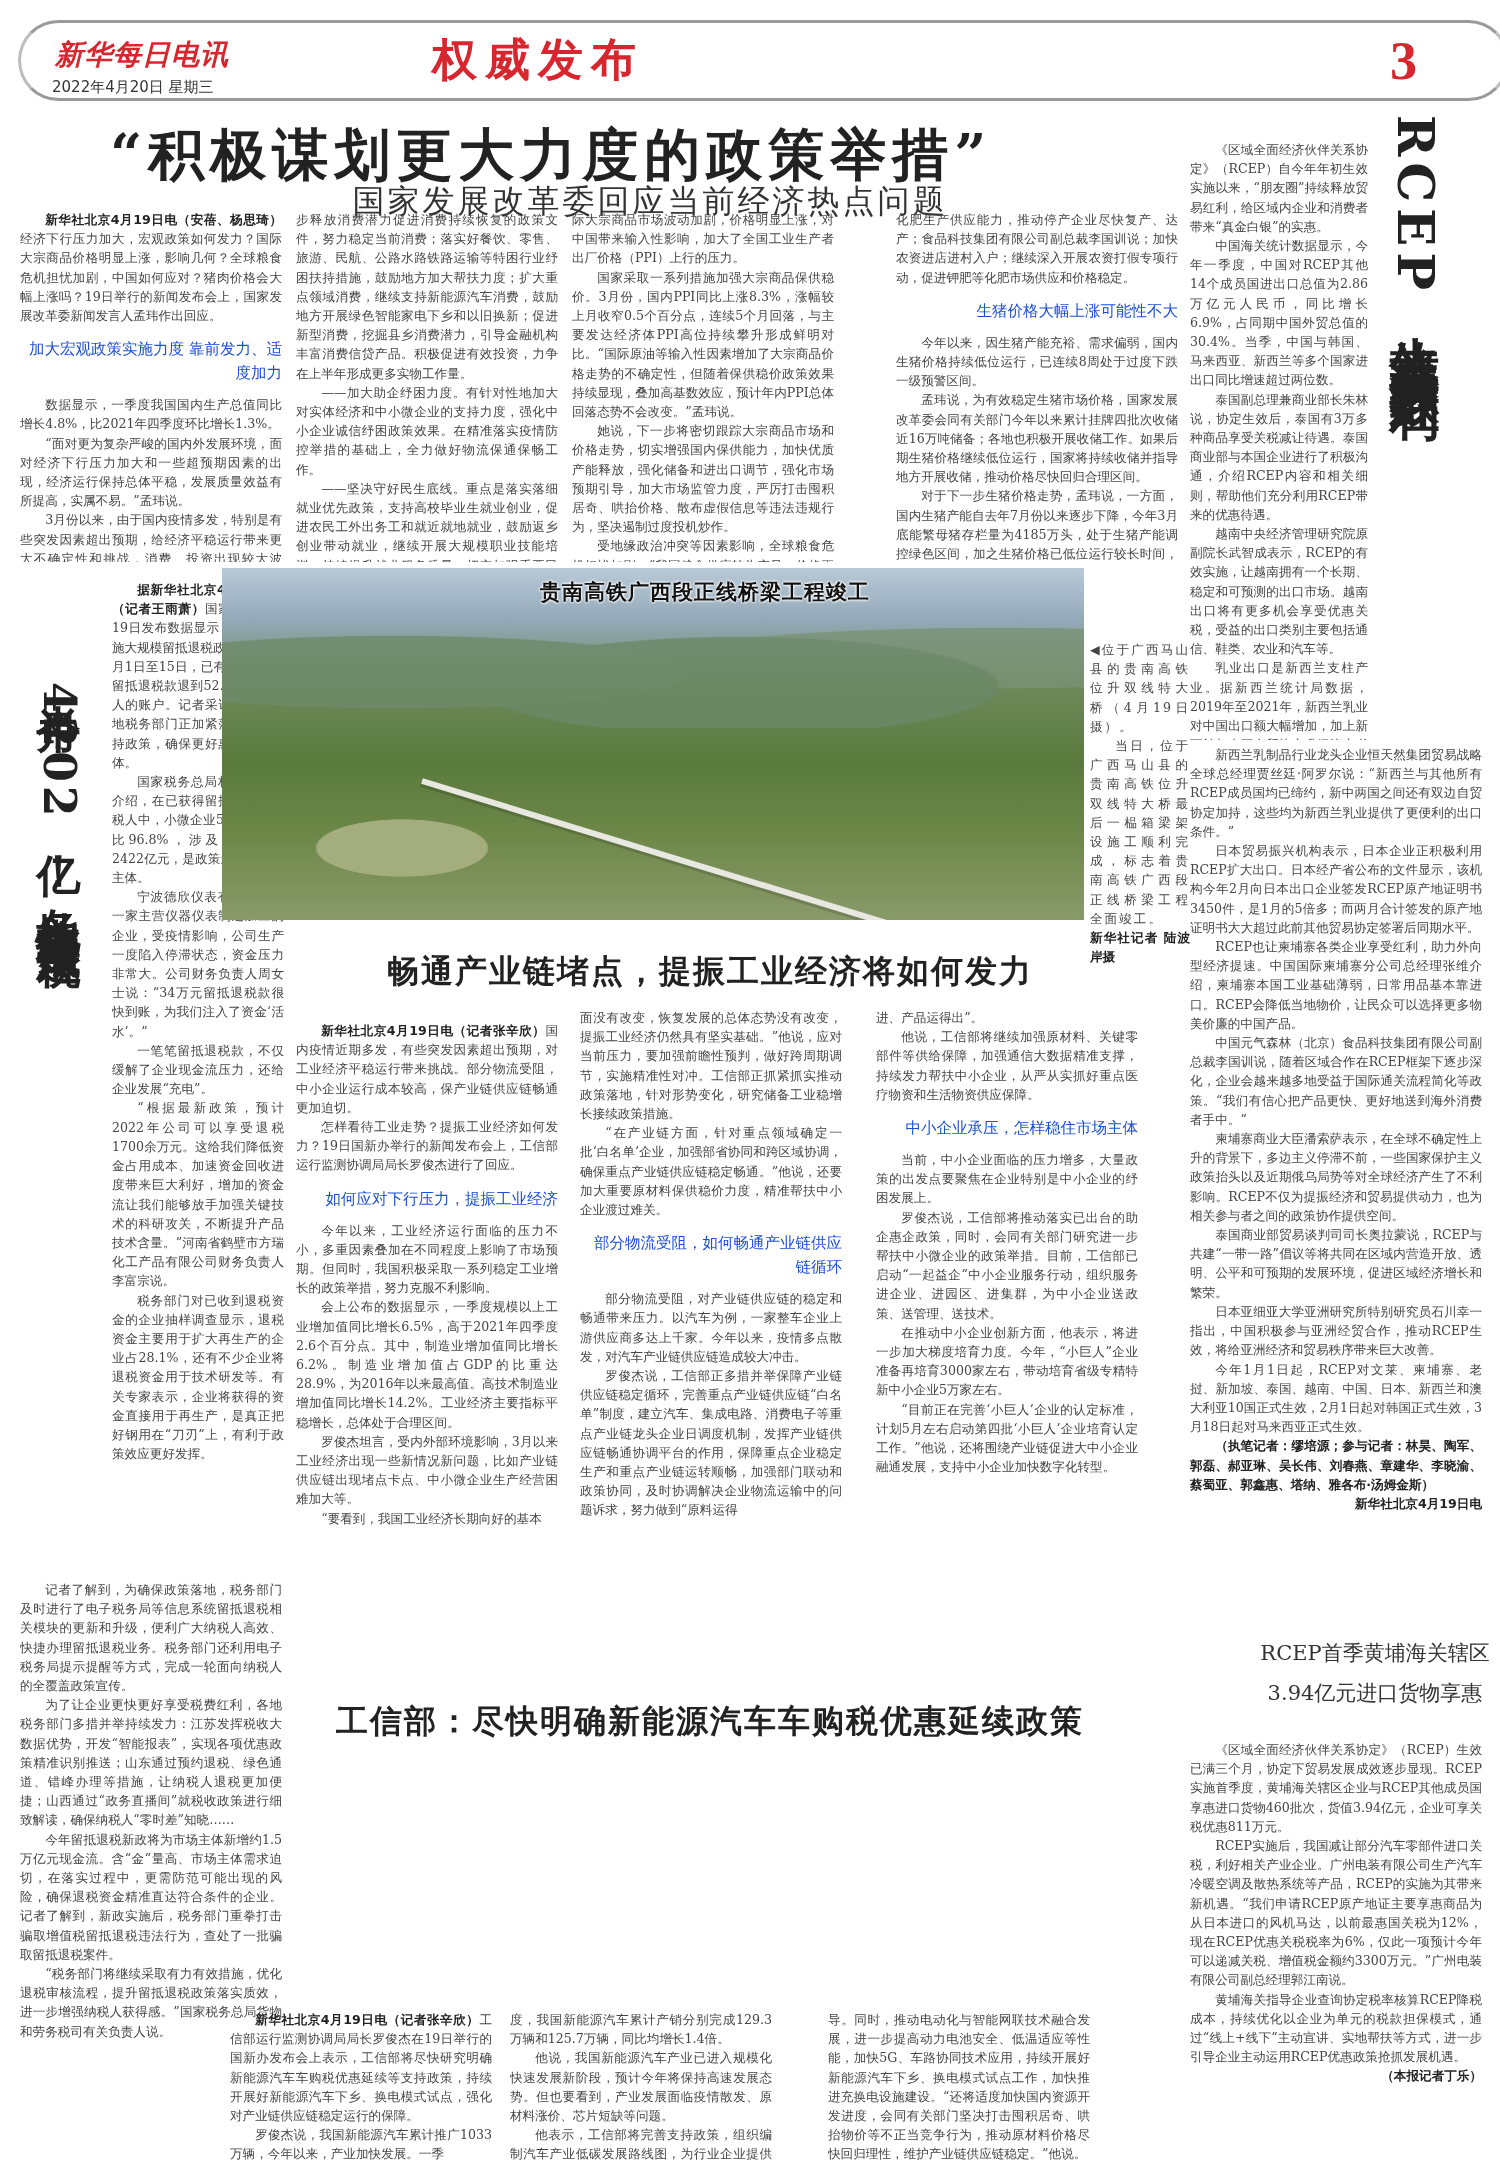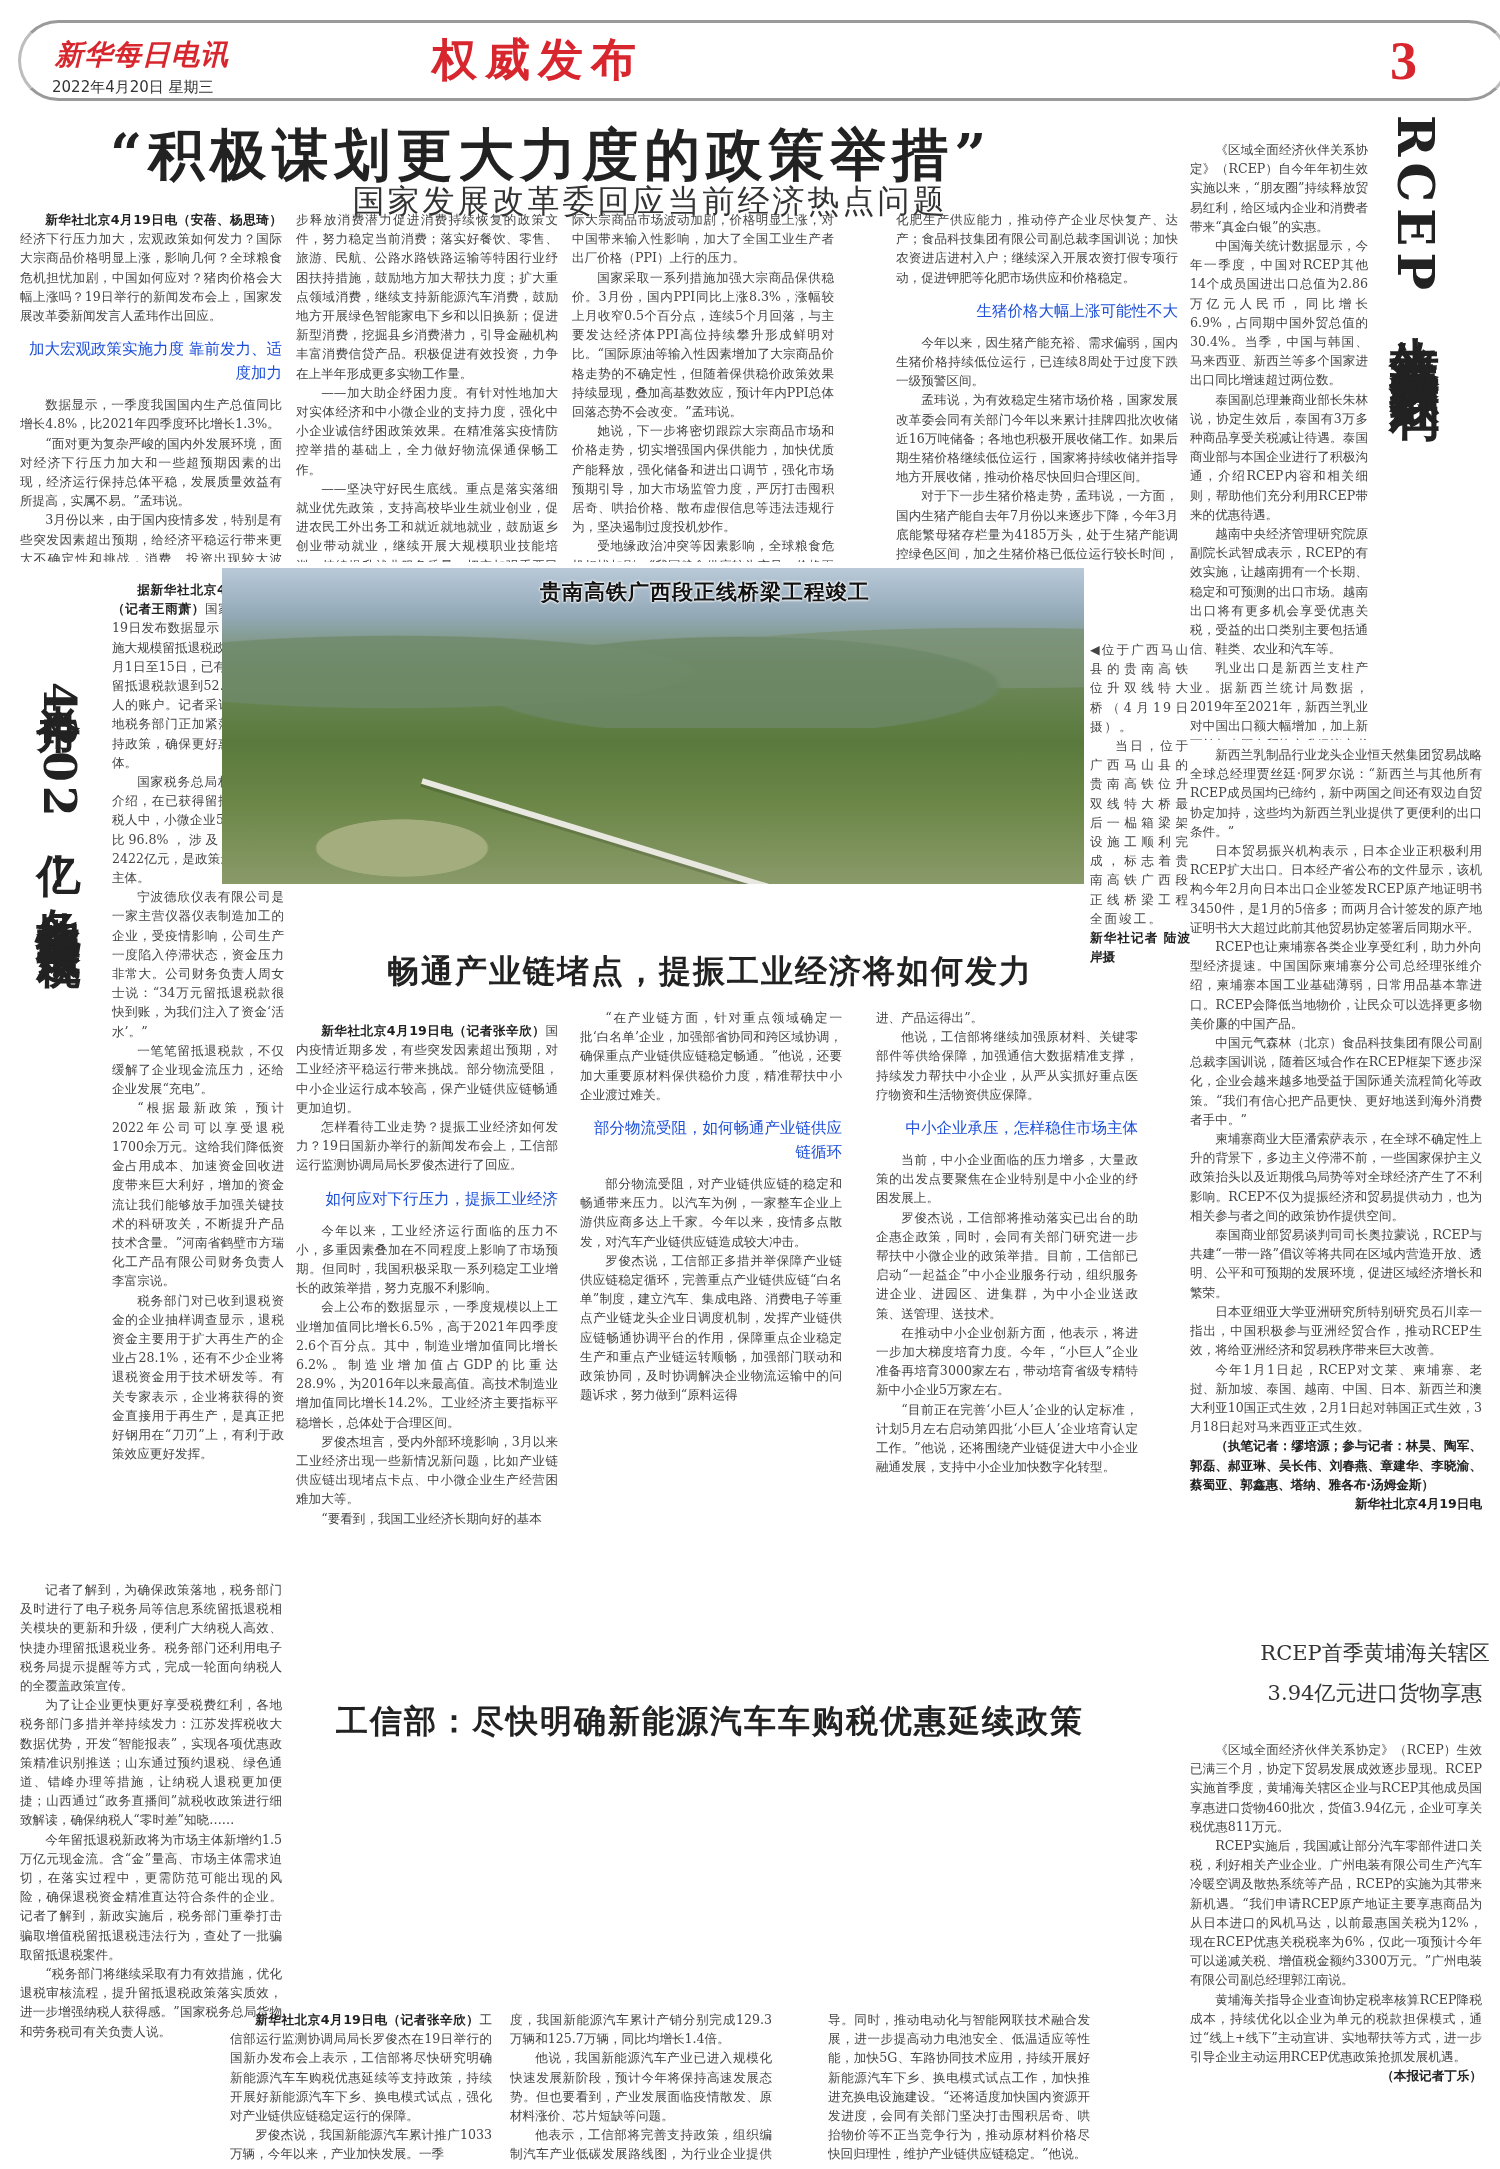--- a/index.html
+++ b/index.html
@@ -12,21 +12,21 @@
   .page-num{left:1390px;top:30px;font-family:"Liberation Serif",serif;font-weight:bold;color:#d8262e;font-size:54px;}
   .headline-main{left:110px;top:118px;width:1080px;text-align:left;font-family:"DejaVu Serif",serif;font-weight:bold;font-size:56px;color:#222;letter-spacing:6px;}
   .subhead-main{left:200px;top:180px;width:900px;text-align:center;font-family:"DejaVu Sans",sans-serif;font-size:32px;color:#333;letter-spacing:3px;}
   .col{font-size:12.6px;line-height:19.2px;text-align:justify;color:#444;overflow:hidden;}
   .col p{margin:0;text-indent:2em;}
   .col .lead{font-family:"DejaVu Sans",sans-serif;font-weight:bold;color:#222;}
   .subhead{font-family:"DejaVu Sans",sans-serif;font-weight:normal;font-size:15.5px;color:#1d4ed8;text-align:right;margin:12px 0 10px;line-height:24px;}
   .vert-title{writing-mode:vertical-rl;font-family:"DejaVu Serif",serif;font-weight:bold;color:#222;}
   .rcep-vert{left:1382px;top:115px;font-size:50px;letter-spacing:6px;}
   .tax-vert{left:30px;top:670px;font-size:44px;letter-spacing:4px;}
-  .photo{left:222px;top:568px;width:862px;height:316px;overflow:hidden;background:linear-gradient(180deg,#b9c9d8 0%,#93a9b8 15%,#6f8a5d 32%,#5a7a3d 55%,#6c8748 75%,#8a9a6a 100%);}
+  .photo{left:222px;top:568px;width:862px;height:352px;overflow:hidden;background:linear-gradient(180deg,#b9c9d8 0%,#93a9b8 15%,#6f8a5d 32%,#5a7a3d 55%,#6c8748 75%,#8a9a6a 100%);}
   .photo .hills{position:absolute;left:0;top:20px;width:100%;height:140px;background:radial-gradient(ellipse at 20% 60%,#6f8a6a 0 30%,transparent 31%),radial-gradient(ellipse at 60% 70%,#6d8868 0 35%,transparent 36%),radial-gradient(ellipse at 90% 50%,#7b9276 0 30%,transparent 31%);opacity:.8;}
   .photo .bridge{position:absolute;left:200px;top:210px;width:720px;height:6px;background:#e8e8e0;transform:rotate(17deg);transform-origin:left center;box-shadow:0 3px 0 rgba(0,0,0,.15);}
   .photo .fields{position:absolute;left:30px;top:230px;width:300px;height:100px;background:radial-gradient(ellipse at 50% 50%,#a3ad7d 0 40%,transparent 41%);}
   .photo-title{position:absolute;left:318px;top:10px;font-family:"DejaVu Serif",serif;font-weight:bold;font-size:21px;color:#111;text-shadow:0 0 3px #fff,0 0 3px #fff,0 0 2px #fff;letter-spacing:1px;}
   .caption{left:1090px;top:640px;width:100px;font-size:12.6px;line-height:19.2px;color:#444;text-align:justify;letter-spacing:2px;}
   .caption .credit{font-family:"DejaVu Sans",sans-serif;font-weight:bold;color:#222;letter-spacing:0;}
   .h2{font-family:"DejaVu Serif",serif;font-weight:bold;color:#222;}
   .industry-head{left:240px;top:950px;width:940px;text-align:center;font-size:32px;letter-spacing:2px;}
   .nev-head{left:240px;top:1700px;width:940px;text-align:center;font-size:32px;letter-spacing:2px;}
   .rcep2-head{left:1250px;top:1633px;width:250px;text-align:center;font-family:"DejaVu Serif",serif;font-size:21px;line-height:40px;color:#333;}
@@ -125,20 +125,21 @@
 <div class="abs col" style="left:296px;top:1008px;width:262px;height:680px;margin-top:13px;">
   <p><span class="lead">新华社北京4月19日电（记者张辛欣）</span><span>国内疫情近期多发，有些突发因素超出预期，对工业经济平稳运行带来挑战。部分物流受阻，中小企业运行成本较高，保产业链供应链畅通更加迫切。</span></p>
   <p>怎样看待工业走势？提振工业经济如何发力？19日国新办举行的新闻发布会上，工信部运行监测协调局局长罗俊杰进行了回应。</p>
   <div class="subhead">如何应对下行压力，提振工业经济</div>
   <p>今年以来，工业经济运行面临的压力不小，多重因素叠加在不同程度上影响了市场预期。但同时，我国积极采取一系列稳定工业增长的政策举措，努力克服不利影响。</p>
   <p>会上公布的数据显示，一季度规模以上工业增加值同比增长6.5%，高于2021年四季度2.6个百分点。其中，制造业增加值同比增长6.2%。制造业增加值占GDP的比重达28.9%，为2016年以来最高值。高技术制造业增加值同比增长14.2%。工业经济主要指标平稳增长，总体处于合理区间。</p>
   <p>罗俊杰坦言，受内外部环境影响，3月以来工业经济出现一些新情况新问题，比如产业链供应链出现堵点卡点、中小微企业生产经营困难加大等。</p>
   <p>“要看到，我国工业经济长期向好的基本</p>
 </div>
 <div class="abs col" style="left:580px;top:1008px;width:262px;height:680px;">
+  <p style="text-indent:0">面没有改变，恢复发展的总体态势没有改变，提振工业经济仍然具有坚实基础。”他说，应对当前压力，要加强前瞻性预判，做好跨周期调节，实施精准性对冲。工信部正抓紧抓实推动政策落地，针对形势变化，研究储备工业稳增长接续政策措施。</p>
   <p>“在产业链方面，针对重点领域确定一批‘白名单’企业，加强部省协同和跨区域协调，确保重点产业链供应链稳定畅通。”他说，还要加大重要原材料保供稳价力度，精准帮扶中小企业渡过难关。</p>
   <div class="subhead">部分物流受阻，如何畅通产业链供应链循环</div>
   <p>部分物流受阻，对产业链供应链的稳定和畅通带来压力。以汽车为例，一家整车企业上游供应商多达上千家。今年以来，疫情多点散发，对汽车产业链供应链造成较大冲击。</p>
   <p>罗俊杰说，工信部正多措并举保障产业链供应链稳定循环，完善重点产业链供应链“白名单”制度，建立汽车、集成电路、消费电子等重点产业链龙头企业日调度机制，发挥产业链供应链畅通协调平台的作用，保障重点企业稳定生产和重点产业链运转顺畅，加强部门联动和政策协同，及时协调解决企业物流运输中的问题诉求，努力做到“原料运得</p>
 </div>
 <div class="abs col" style="left:876px;top:1008px;width:262px;height:680px;">
   <p style="text-indent:0">进、产品运得出”。</p>
   <p>他说，工信部将继续加强原材料、关键零部件等供给保障，加强通信大数据精准支撑，持续发力帮扶中小企业，从严从实抓好重点医疗物资和生活物资供应保障。</p>
   <div class="subhead">中小企业承压，怎样稳住市场主体</div>
   <p>当前，中小企业面临的压力增多，大量政策的出发点要聚焦在企业特别是中小企业的纾困发展上。</p>

